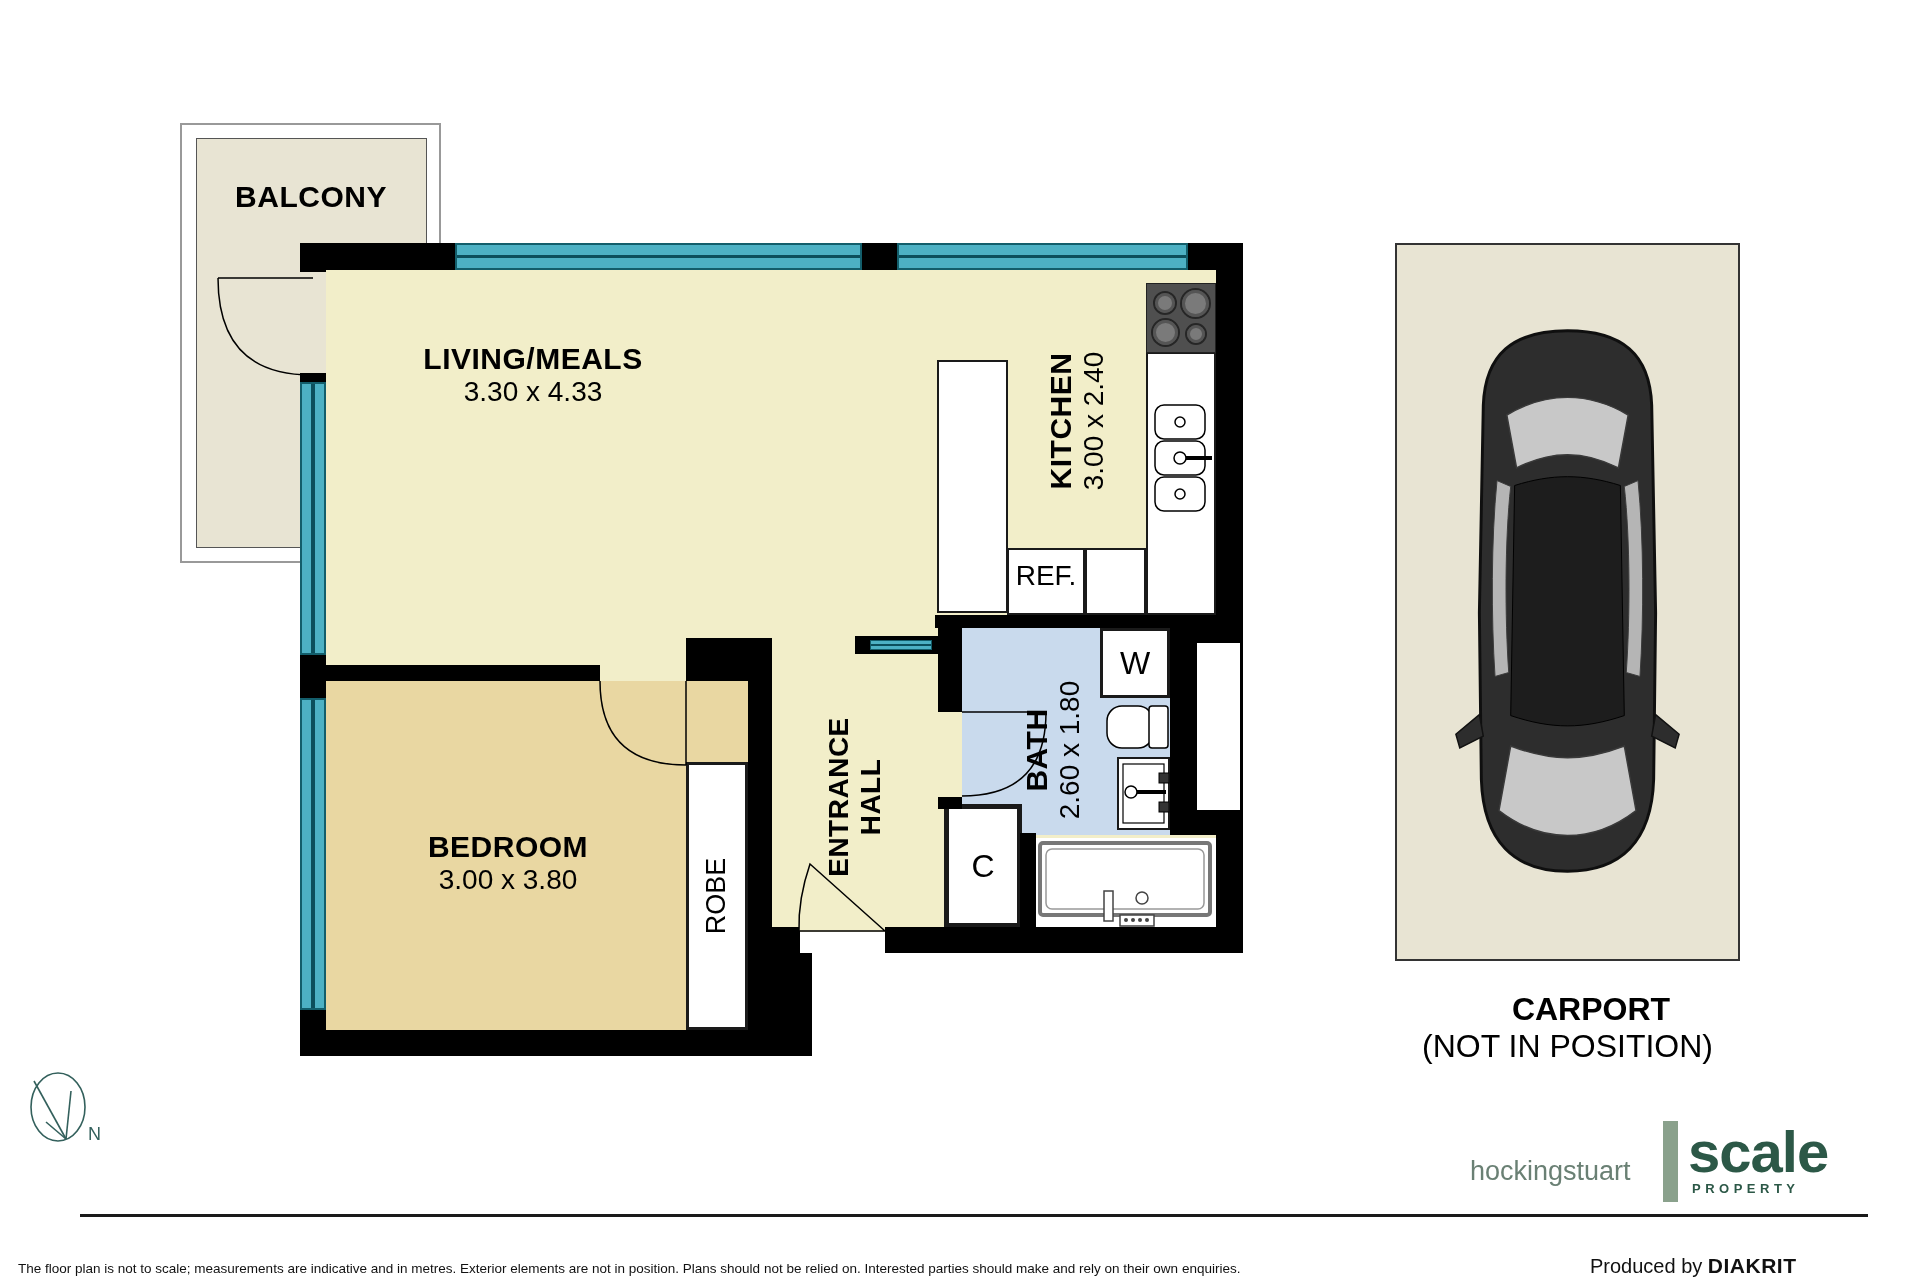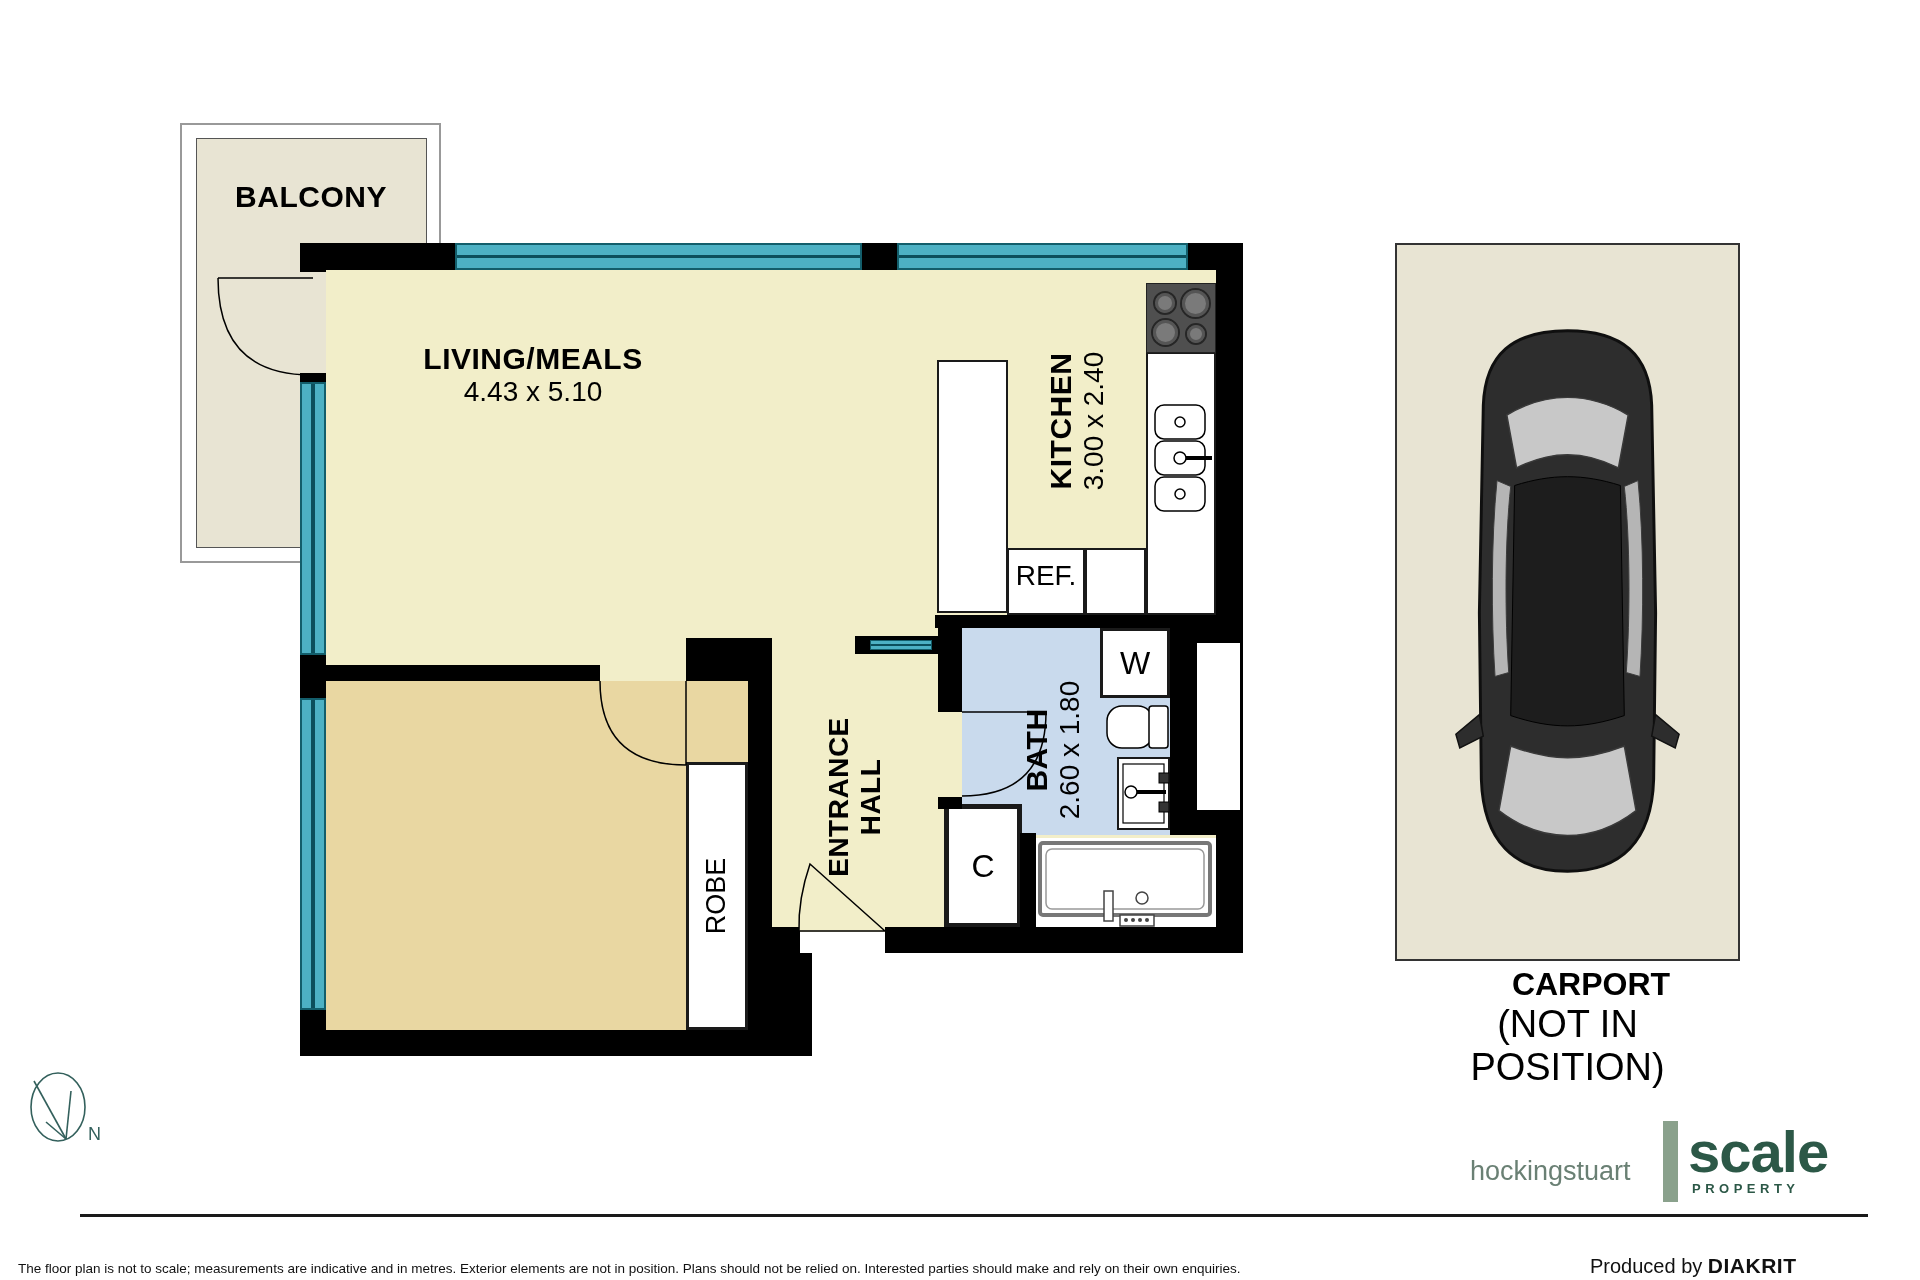--- a/index.html
+++ b/index.html
@@ -24,21 +24,21 @@
   .addr{position:absolute;font-size:40px;color:#0d0d0d;}
   .rule{position:absolute;background:#1a1a1a;}
   .disclaimer{position:absolute;font-size:13.5px;color:#111;}
   .produced{position:absolute;font-size:20px;color:#111;}
   .produced b{font-size:21px;letter-spacing:.5px;}
   .hs-logo{position:absolute;font-size:27px;color:#6a8074;}
   .belle-bar{position:absolute;background:#8aa18c;}
   .belle-word{position:absolute;font-weight:700;font-size:58px;color:#2c5847;letter-spacing:-1px;}
   .belle-sub{position:absolute;font-size:13px;color:#2c5847;letter-spacing:4.5px;font-weight:700;}
   .carport-name{font-weight:700;font-size:32px;margin-left:47px;}
-  .carport-sub{font-size:38px;}
+  .carport-sub{font-size:32px;}
 </style>
 </head>
 <body>
 
 <div id="canvas">
 
   <div class="abs" style="left:180px;top:123px;width:261px;height:440px;background:#fff;border:2px solid #999;box-sizing:border-box;"></div>
   <div class="room" style="left:196px;top:138px;width:231px;height:410px;background:#e8e4d3;border:1.5px solid #555;box-sizing:border-box;"></div>
   <div class="label" style="left:186px;top:181px;width:250px;height:32px;">
     <div class="room-name">BALCONY</div>
@@ -156,23 +156,27 @@
     <g stroke="#33605c" stroke-width="1.6" fill="none">
       <ellipse cx="58" cy="1107" rx="27" ry="34"></ellipse>
       <line x1="34" y1="1081" x2="66" y2="1139"></line>
       <line x1="71" y1="1091" x2="66" y2="1139"></line>
       <line x1="66" y1="1139" x2="46" y2="1122"></line>
     </g>
   </svg>
 
   <div class="label" style="left:383px;top:338px;width:300px;height:74px;">
     <div class="room-name">LIVING/MEALS</div>
-    <div class="room-dims">4.43 x 5.10</div>
-  </div>
-
+    <div class="room-dims">3.30 x 4.33</div>
+  </div>
+
+  <div class="label" style="left:358px;top:826px;width:300px;height:74px;">
+    <div class="room-name">BEDROOM</div>
+    <div class="room-dims">3.00 x 3.80</div>
+  </div>
 
   <div class="label rot" style="left:927px;top:385px;width:300px;height:72px;">
     <div class="room-name">KITCHEN</div>
     <div class="room-dims">3.00 x 2.40</div>
   </div>
 
   <div class="label rot" style="left:903px;top:714px;width:300px;height:72px;">
     <div class="room-name">BATH</div>
     <div class="room-dims">2.60 x 1.80</div>
   </div>

